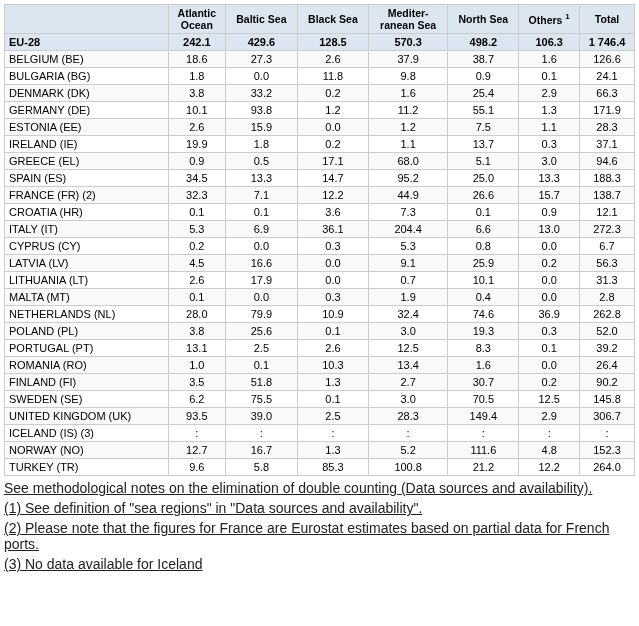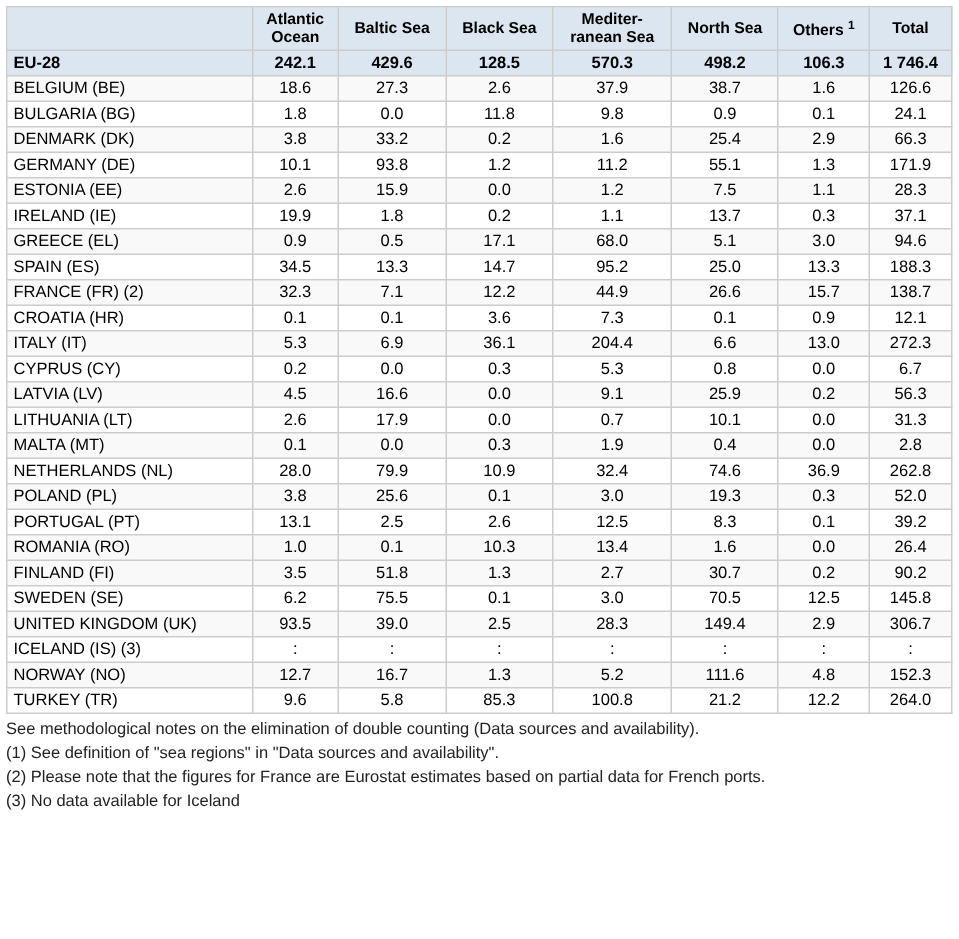--- a/index.html
+++ b/index.html
@@ -33,23 +33,24 @@
       font-weight: bold;
       background-color: #dce6f1;
     }
     tr.odd td {
       background-color: #f9f9f9;
     }
     tr.even td {
       background-color: #fff;
     }
     .footnote {
-      font-size: 11px;
+      font-size: 14px;
       margin-top: 4px;
       color: #222;
+      text-decoration: underline;
     }
     sup {
       font-size: 8px;
     }
   </style>
 </head>
 <body>
 
 <table>
   <thead>

